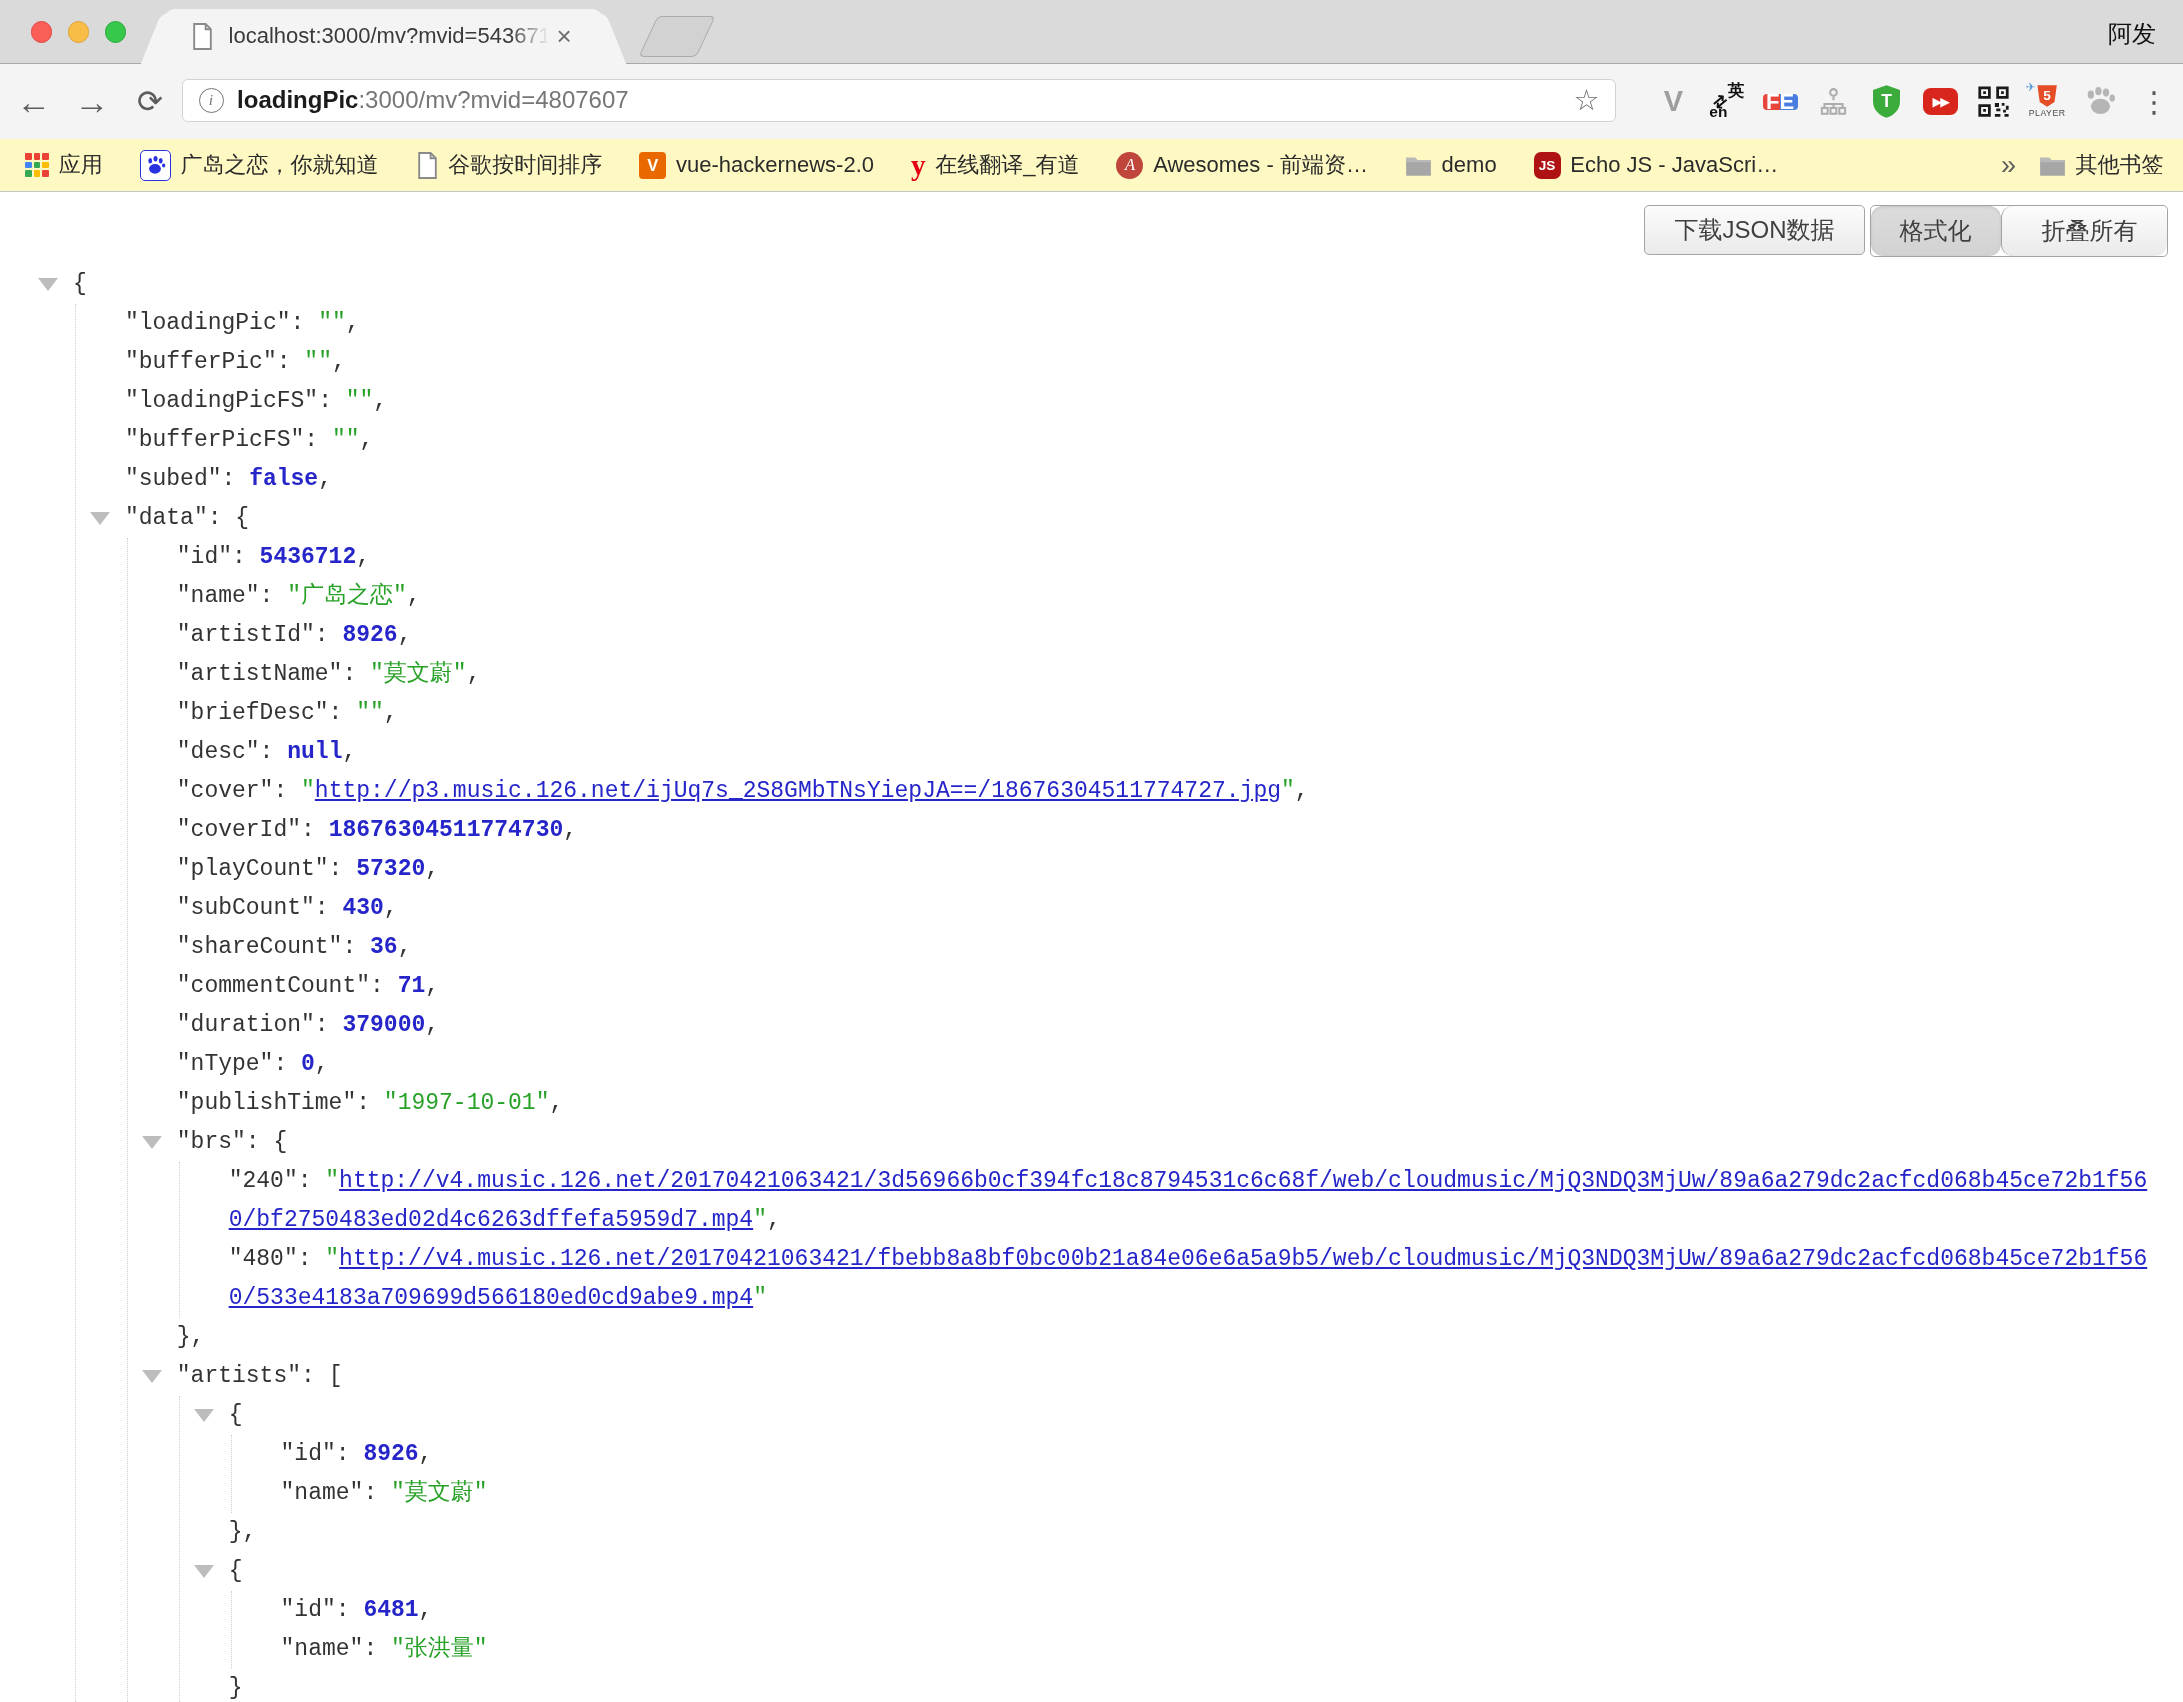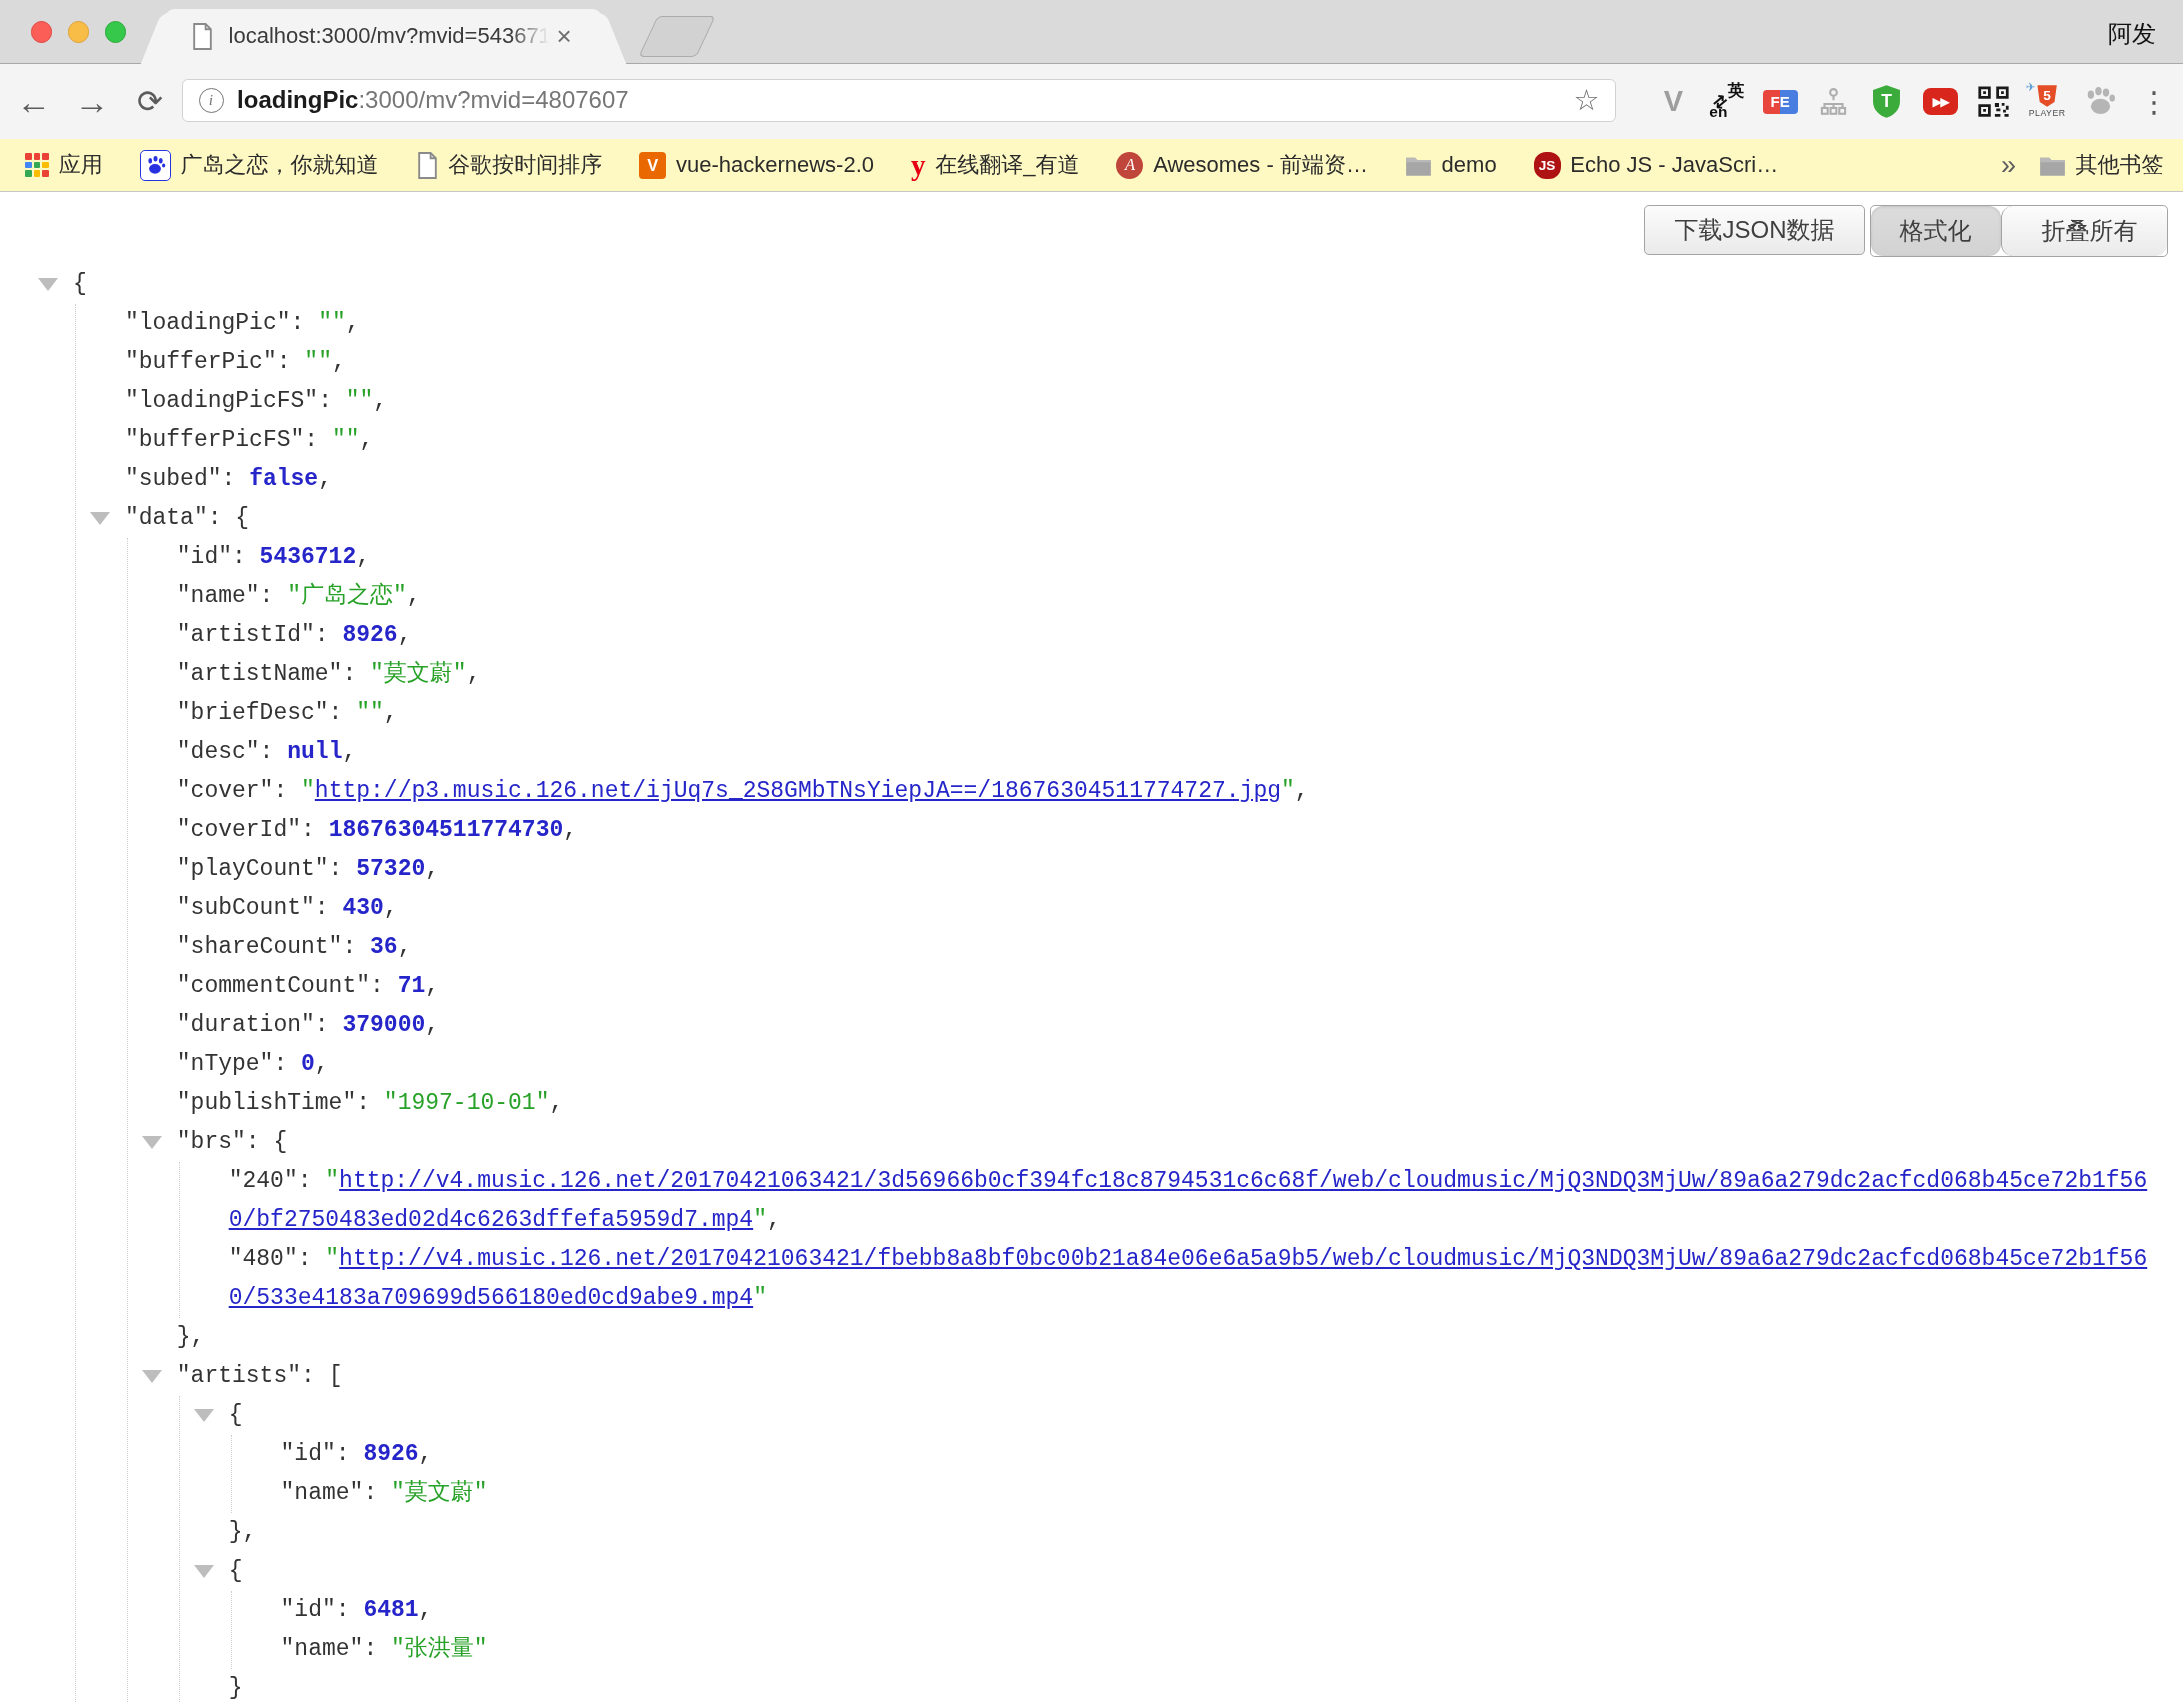--- a/index.html
+++ b/index.html
@@ -38,43 +38,43 @@
   .url-host{color:#1B1B1B;font-weight:bold;}
   .url-rest{color:#767676;}
   .url-star{margin-left:auto;font-size:29px;color:#6E6E6E;}
   .extbar{position:absolute;right:11.6px;top:0;height:75px;display:flex;align-items:center;gap:18.4px;}
   .ext{width:35px;height:39px;display:flex;align-items:center;justify-content:center;position:relative;}
   .ext-vue{font-size:29px;font-weight:bold;color:#9E9E9E;}
   .ext-tr{width:35px;height:35px;position:relative;font-weight:bold;color:#101010;}
   .ext-tr .zh{position:absolute;top:-3.9px;right:0;font-size:16.5px;}
   .ext-tr .en{position:absolute;bottom:-1.9px;left:0;font-size:15.5px;}
   .ext-tr .arr{position:absolute;top:7.8px;left:3.9px;font-size:16.5px;transform:rotate(-40deg);}
-  .ext-fe{width:35px;height:24px;border-radius:4px;background:linear-gradient(90deg,#E8453C 50%,#4A7DE0 50%);
-       color:#fff;font-weight:bold;font-size:15px;display:flex;align-items:center;justify-content:center;}
+  .ext-fe{width:35px;height:16px;border-radius:4px;background:linear-gradient(90deg,#E8453C 50%,#4A7DE0 50%);
+       color:#fff;font-weight:bold;font-size:22px;display:flex;align-items:center;justify-content:center;}
   .ext-speed{width:37px;height:27px;background:#D8261C;border-radius:7.8px;color:#fff;font-size:12.6px;
        display:flex;align-items:center;justify-content:center;letter-spacing:-1.9px;}
   .ext-player{display:flex;flex-direction:column;align-items:center;}
   .ext-player .plane{position:absolute;left:-3.9px;top:-1.9px;font-size:11.6px;color:#5B9BD5;}
   .shield5{width:19.4px;height:21.3px;background:#E44D26;clip-path:polygon(0 0,100% 0,88% 78%,50% 100%,12% 78%);
        color:#fff;font-size:13.6px;font-weight:bold;display:flex;align-items:center;justify-content:center;}
   .ext-player .plabel{font-size:8.7px;color:#4A4A4A;letter-spacing:0.5px;margin-top:1px;}
   .ext-menu{font-size:29px;color:#565656;}
 
   
   .bookmarks{position:absolute;top:139px;left:0;right:0;height:53px;background:#fef9c3;border-bottom:1px solid #C7C7C7;
        display:flex;align-items:center;padding:0 19.4px 0 25px;box-sizing:border-box;}
   .bm{display:flex;align-items:center;gap:9.7px;margin-right:37px;font-size:22px;color:#2B2B2B;white-space:nowrap;}
   .bm-right{margin-left:auto;display:flex;align-items:center;gap:23px;}
   .bm-right .bm{margin-right:0;}
   .apps-grid{display:grid;grid-template-columns:repeat(3,6.8px);grid-template-rows:repeat(3,6.8px);gap:1.9px;}
   .apps-grid i{border-radius:1px;}
   .baidu-box{width:29px;height:29px;border:1.9px solid #2932E1;border-radius:4.9px;display:flex;align-items:center;justify-content:center;background:#fff;}
   .sq-icon{width:27px;height:27px;border-radius:3.9px;color:#fff;font-weight:bold;display:flex;align-items:center;justify-content:center;}
   .vuehn{background:#E96900;font-size:16.5px;}
-  .echojs{background:#AF1212;font-size:13.6px;border-radius:12px;}
+  .echojs{background:#AF1212;font-size:13.6px;border-radius:7px;}
   .youdao{color:#E60012;font-size:29px;font-weight:bold;font-family:"Liberation Serif",serif;}
   .awesomes{width:27px;height:27px;border-radius:50%;background:#C0453A;color:#fff;display:flex;align-items:center;
        justify-content:center;font-family:"Liberation Serif",serif;font-style:italic;font-size:16.5px;}
   .bm-chev{font-size:27px;color:#5E5E5E;}
 
   
   .page{position:absolute;top:193px;left:0;right:0;bottom:0;background:#fff;}
   .actions{position:absolute;top:11.6px;right:15.5px;display:flex;gap:5px;z-index:5;}
   .btn{height:50px;display:flex;align-items:center;justify-content:center;padding:0 29px;font-size:24px;color:#3F3F3F;
        background:linear-gradient(#FCFCFC,#EAEAEA);border:1px solid #A3A3A3;border-radius:4.9px;box-sizing:border-box;}

